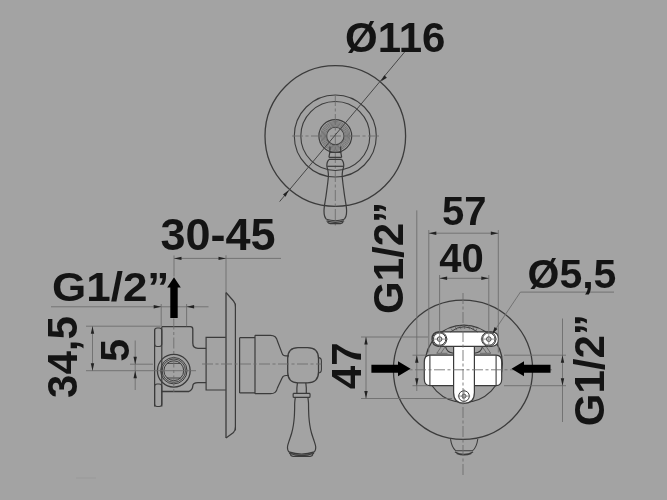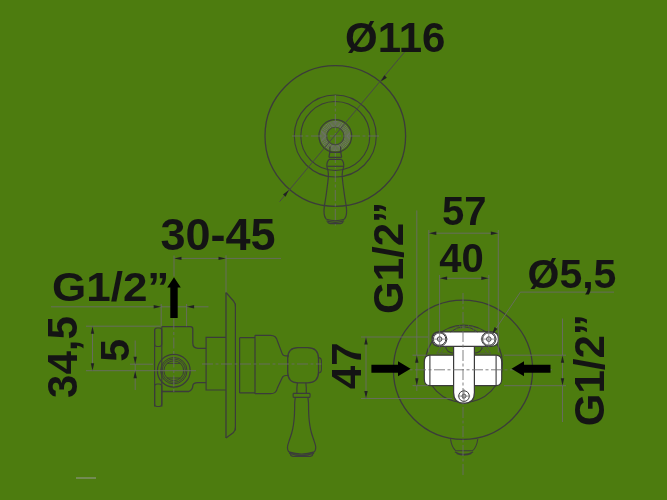--- a/index.html
+++ b/index.html
@@ -1,16 +1,16 @@
 <!DOCTYPE html>
 <html><head>
 <meta charset="utf-8">
 <style>
   html,body{margin:0;padding:0;background:#fff;}
-  .wrap{width:667px;height:500px;position:relative;overflow:hidden;background:#4d7c0f;text-align:right;}
+  .wrap{width:667px;height:500px;position:relative;overflow:hidden;background:#a3a3a3;text-align:right;}
   text{font-family:"Liberation Sans",sans-serif;fill:#141414;font-weight:bold;}
 </style>
 </head>
 <body>
 <div class="wrap">
 <svg width="667" height="500" viewBox="0 0 667 500">
 
 <g id="fig1" fill="none" stroke="#3b3b3b">
   <circle cx="335.3" cy="136" r="70.3" stroke-width="1.3"></circle>
   <circle cx="335.3" cy="136" r="41" stroke-width="1.1"></circle>

